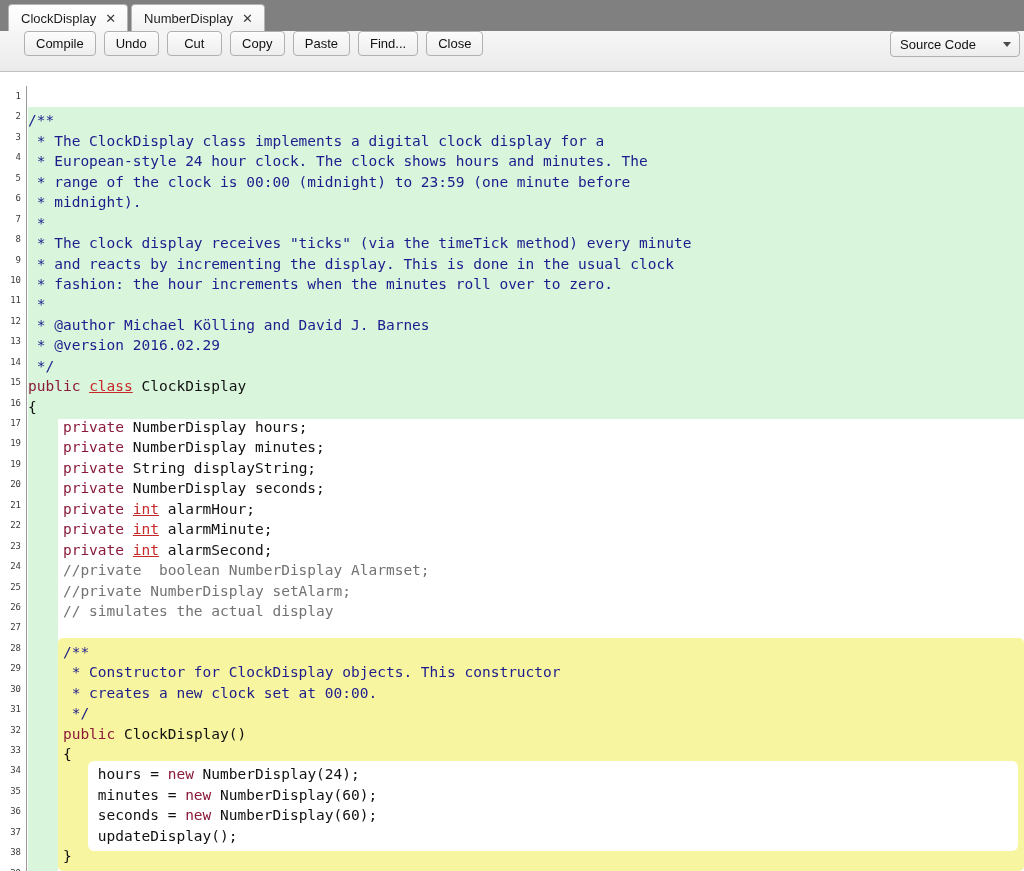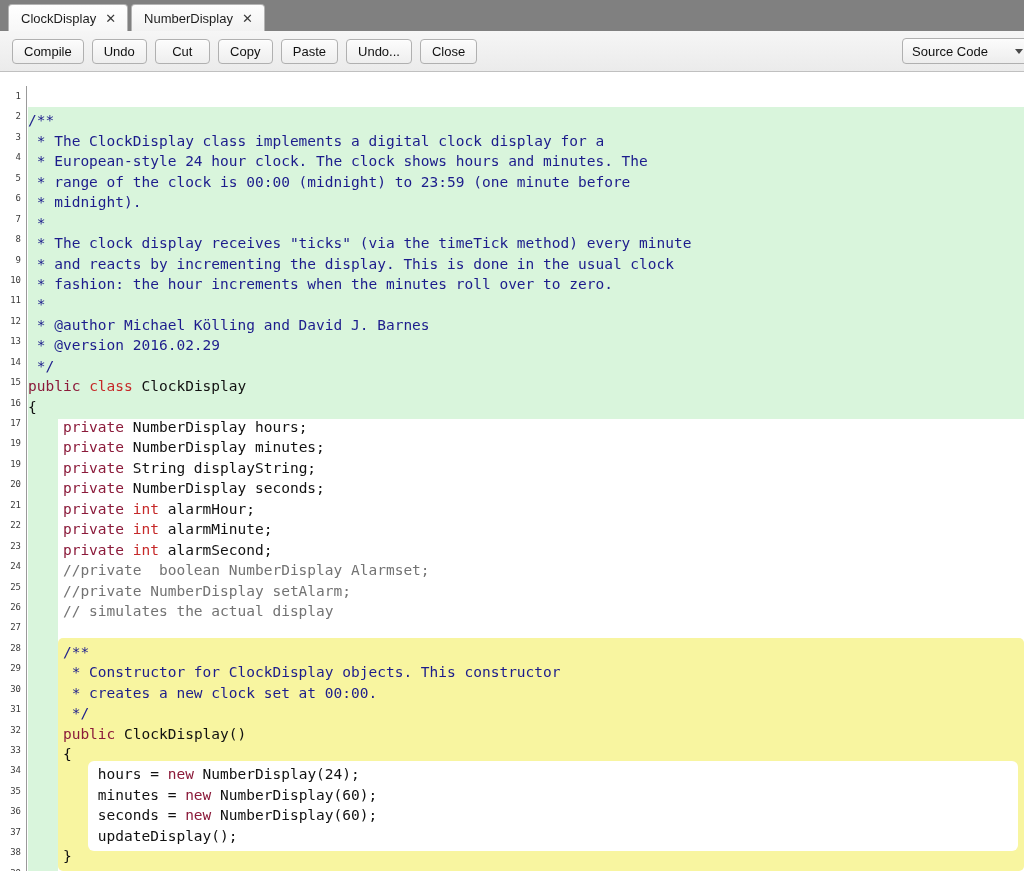--- a/index.html
+++ b/index.html
@@ -53,22 +53,22 @@
     font-size:13px;color:#3a3a3a;line-height:1;
     font-family:"DejaVu Sans", sans-serif;
   }
 
   
   .toolbar{
     position:relative;height:41px;width:100%;
     background:linear-gradient(#f6f6f6,#ebebeb);
     border-bottom:1px solid #c0c0c0;
     box-sizing:border-box;
-    display:flex;align-items:center;
-    padding:0 12px;
+    display:flex;align-items:flex-start;
+    padding:0 24px;
   }
   .tbtn{
     height:25px;min-width:55px;
     margin-right:8px;padding:0 11px;
     background:linear-gradient(#fcfcfc,#eeeeee);
     border:1px solid #b0b0b0;border-radius:4px;
     font-size:13px;color:#111;
     display:flex;align-items:center;justify-content:center;
     box-sizing:border-box;white-space:nowrap;
     box-shadow:0 1px 0 rgba(255,255,255,.7) inset;
@@ -129,21 +129,21 @@
     white-space:pre;
   }
   .line{
     height:20.45px;line-height:20.45px;
     padding-left:0px;
     white-space:pre;
   }
   .cmt{color:#1c1c8c;}
   .lcmt{color:#737373;}
   .kw{color:#8b1a3a;}
-  .kw2{color:#c62828;}
+  .kw2{color:#c62828;text-decoration:underline;}
   .txt{color:#111111;}
 </style>
 </head>
 <body>
 
 <div id="app">
 
 
   <div class="tabstrip">
     <div class="tab active">
@@ -155,21 +155,21 @@
       <span class="close">✕</span>
     </div>
   </div>
 
   <div class="toolbar">
     <div class="tbtn">Compile</div>
     <div class="tbtn">Undo</div>
     <div class="tbtn">Cut</div>
     <div class="tbtn">Copy</div>
     <div class="tbtn">Paste</div>
-    <div class="tbtn">Undo...</div>
+    <div class="tbtn">Find...</div>
     <div class="tbtn">Close</div>
     <div class="spacer"></div>
     <div class="combo">
       <span>Source Code</span>
       <span class="caret"></span>
     </div>
   </div>
 
   <div class="editor">
     <div class="gutter" id="gutter">

